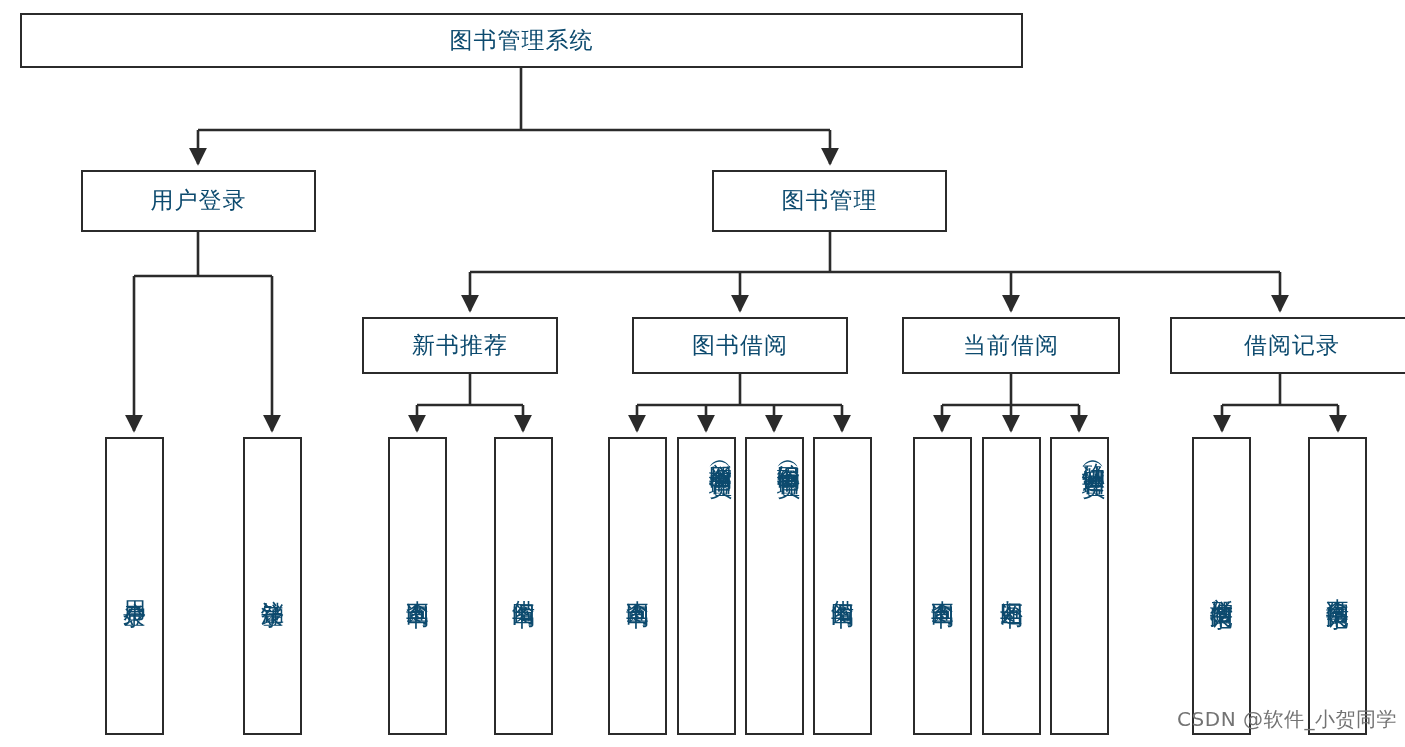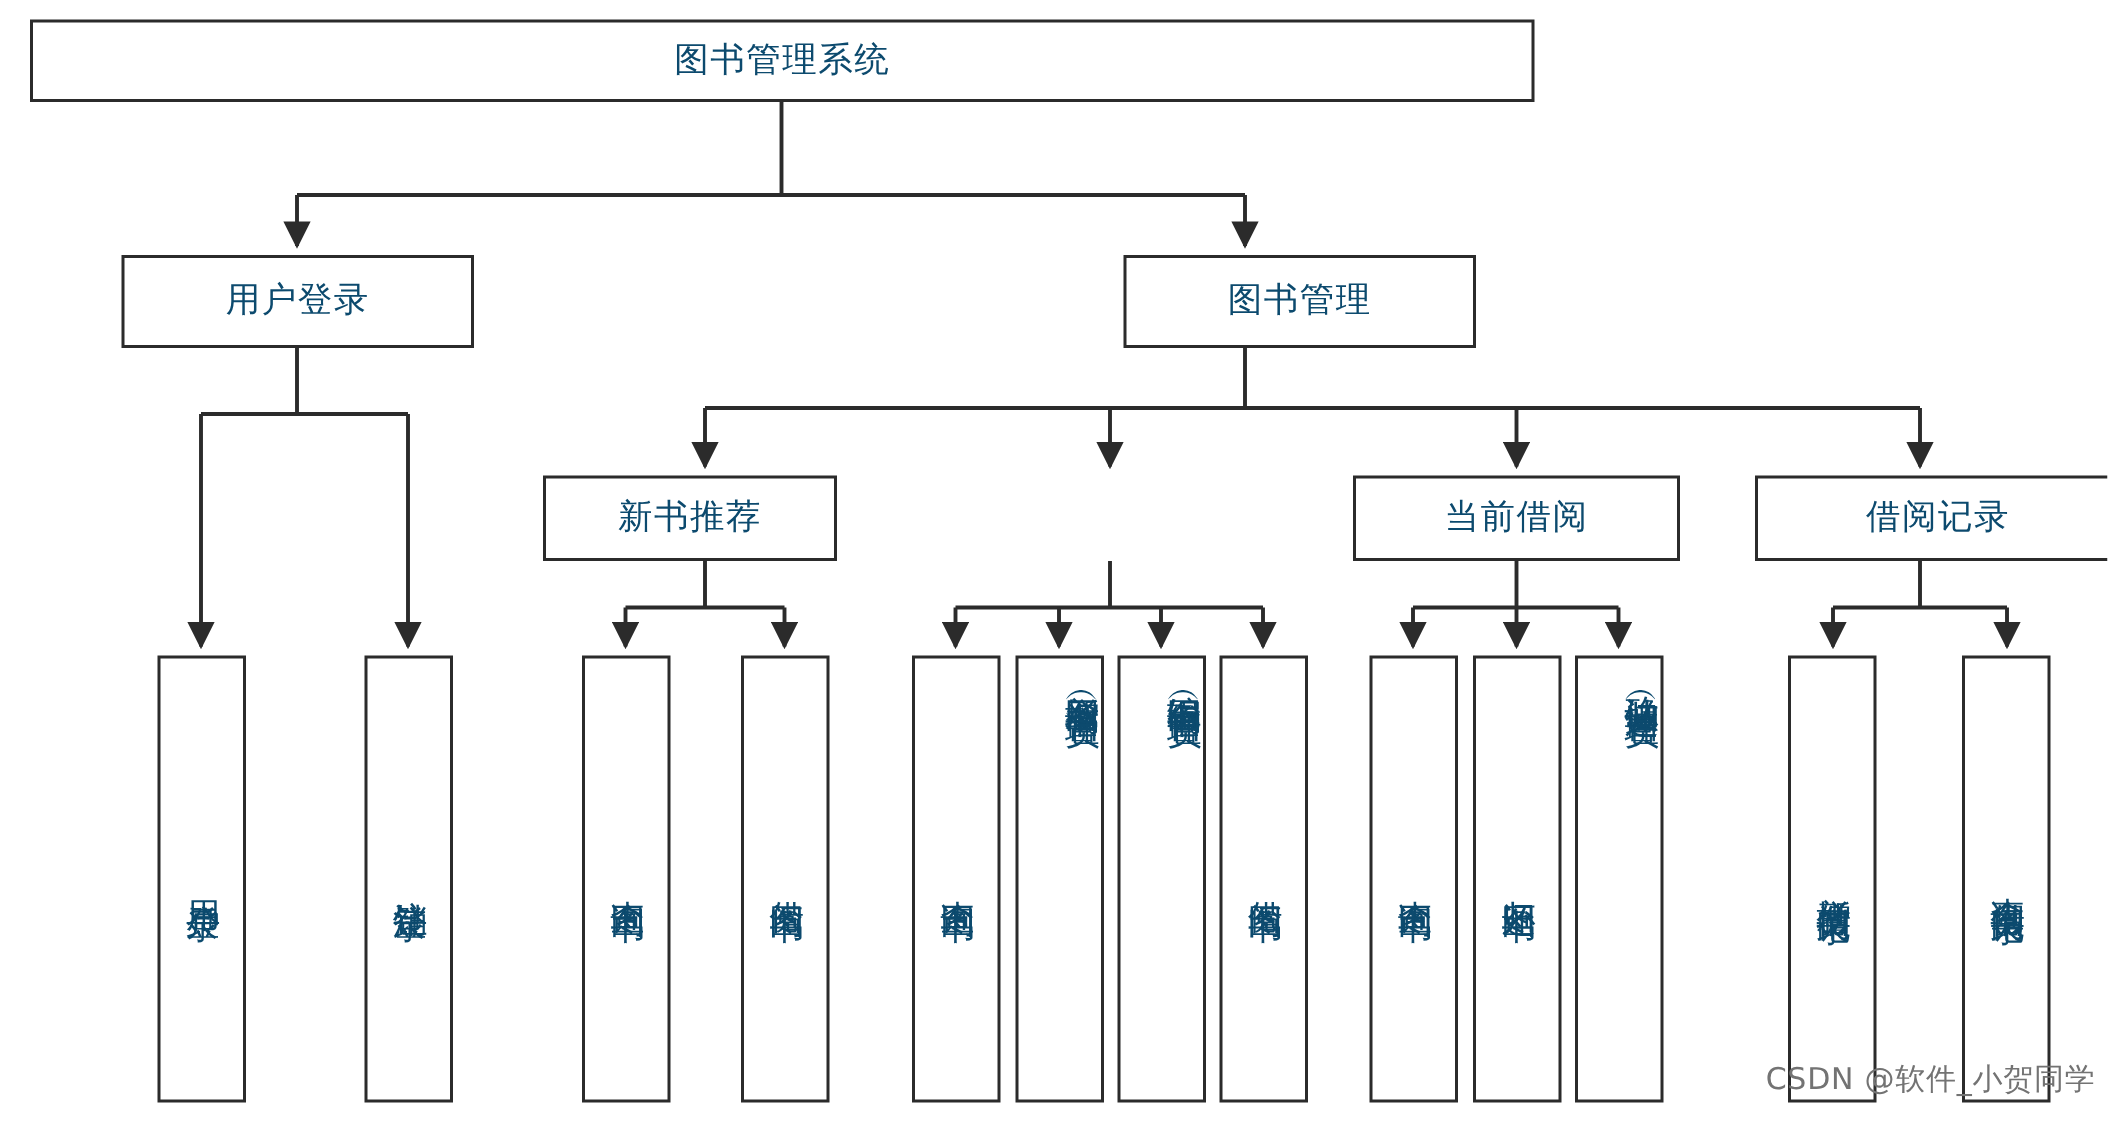--- a/index.html
+++ b/index.html
@@ -126,27 +126,30 @@
     </g>
   </svg>
 
   <div class="node horiz" style="left:20px; top:13px; width:1003px; height:55px;">
     <span>图书管理系统</span>
   </div>
 
   <div class="node horiz" style="left:81px; top:170px; width:235px; height:62px;">
     <span>用户登录</span>
   </div>
-  <div class="node horiz" style="left:712px; top:170px; width:235px; height:62px;margin-left:37px;">
+  <div class="node horiz" style="left:712px; top:170px; width:235px; height:62px;">
     <span>图书管理</span>
   </div>
 
   <div class="node horiz" style="left:362px; top:317px; width:196px; height:57px;">
     <span>新书推荐</span>
   </div>
+  <div class="node horiz" style="left:632px; top:317px; width:216px; height:57px;">
+    <span>图书借阅</span>
+  </div>
   <div class="node horiz" style="left:902px; top:317px; width:218px; height:57px;">
     <span>当前借阅</span>
   </div>
   <div class="node horiz" style="left:1170px; top:317px; width:244px; height:57px;justify-content:center;">
     <span>借阅记录</span>
   </div>
 
   <div class="node vert center-v" style="left:105px; top:437px; width:59px; height:298px;">
     <span class="vtext">用户登录</span>
   </div>

